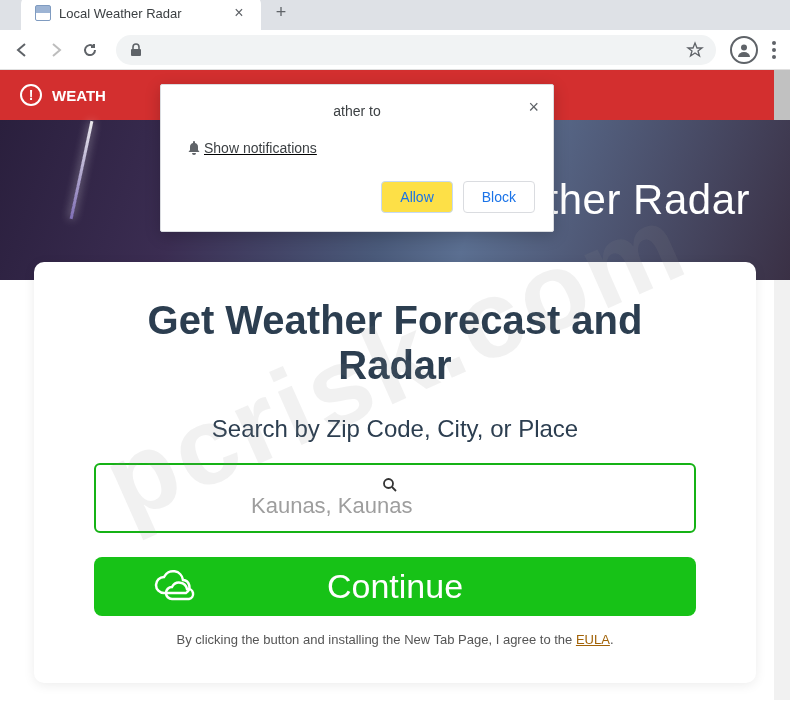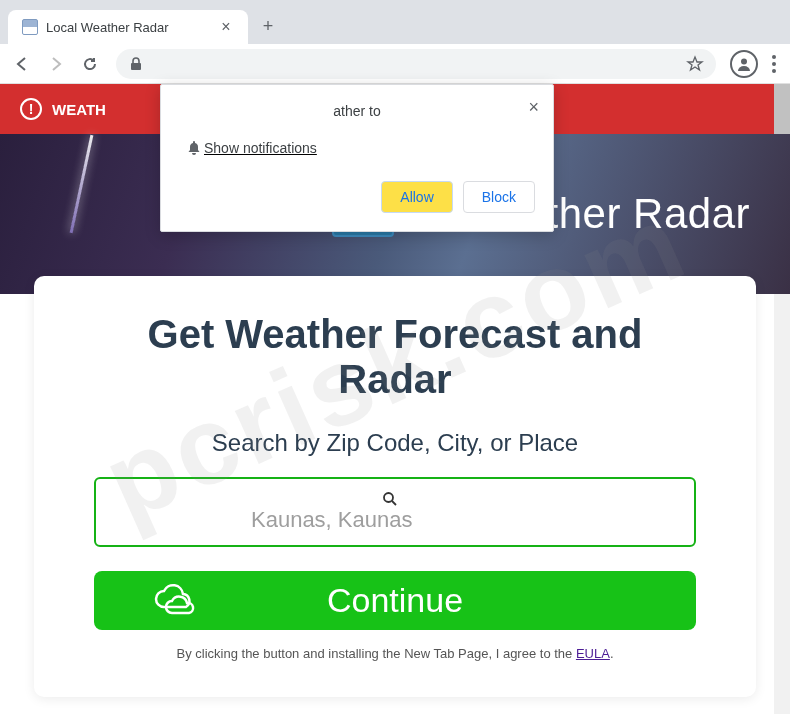--- a/index.html
+++ b/index.html
@@ -1,21 +1,21 @@
 <!DOCTYPE html>
 <html><head>
   <meta charset="utf-8">
   <style>
     * { box-sizing: border-box; margin: 0; padding: 0; }
     body { font-family: -apple-system, BlinkMacSystemFont, "Segoe UI", Arial, sans-serif; width: 790px; height: 722px; background: #fff; overflow: hidden; position: relative; }
     .window-controls { position: absolute; top: 0; right: 0; display: flex; height: 40px; }
     .window-btn { width: 46px; height: 40px; display: flex; align-items: center; justify-content: center; font-size: 14px; color: #000; }
     
     
-    .tab-strip { height: 44px; background: #dee1e6; display: flex; align-items: flex-end; padding: 8px 8px 0; position: relative; }
+    .tab-strip { height: 30px; background: #dee1e6; display: flex; align-items: flex-end; padding: 8px 21px 0; position: relative; }
     .tab { background: #fff; border-radius: 8px 8px 0 0; padding: 8px 14px; display: flex; align-items: center; gap: 8px; min-width: 240px; height: 34px; }
     .tab-favicon { width: 16px; height: 16px; background: linear-gradient(180deg, #9db4d4 50%, #fff 50%); border: 1px solid #7f9bc0; border-radius: 2px; }
     .tab-title { font-size: 13px; color: #3c4043; flex: 1; }
     .tab-close { color: #5f6368; font-size: 16px; width: 16px; text-align: center; }
     .new-tab { width: 28px; height: 28px; display: flex; align-items: center; justify-content: center; color: #5f6368; font-size: 18px; margin-left: 6px; margin-bottom: 4px; }
     
     
     .toolbar { height: 40px; background: #fff; display: flex; align-items: center; padding: 0 6px; gap: 2px; border-bottom: 1px solid #e0e0e0; }
     .nav-btn { width: 32px; height: 32px; display: flex; align-items: center; justify-content: center; border-radius: 50%; color: #5f6368; }
     .nav-btn.disabled { color: #bdbdbd; }
@@ -45,21 +45,21 @@
     
     .card { background: #fff; border-radius: 10px; margin: 0 34px; padding: 36px 60px; position: relative; top: -18px; box-shadow: 0 2px 12px rgba(0,0,0,0.08); }
     .card-title { text-align: center; font-size: 40px; color: #2c3e50; font-weight: 700; margin-bottom: 27px; }
     .search-label { text-align: center; font-size: 24px; color: #2c3e50; font-weight: 400; margin-bottom: 20px; }
     .search-box { border: 2px solid #15b215; border-radius: 6px; display: flex; align-items: center; padding: 12px 16px; margin-bottom: 24px; flex-direction: column; }
     .search-icon-inner { color: #333; margin-right: 10px; }
     .search-input { border: none; outline: none; font-size: 22px; color: #9e9e9e; flex: 1; background: transparent; }
     .continue-btn { width: 100%; background: #17c217; color: #fff; font-size: 34px; font-weight: 400; padding: 10px; border: none; border-radius: 8px; display: flex; align-items: center; justify-content: center; gap: 0; position: relative; }
     .cloud-icon { position: absolute; left: 54px; }
     .disclaimer { text-align: center; font-size: 13px; color: #555; margin-top: 16px; }
-    .eula-link { color: #4c1d95; text-decoration: underline; }
+    .eula-link { color: #a16207; text-decoration: underline; }
     
     
     .notif-popup { position: absolute; top: 84px; left: 160px; width: 394px; background: #fff; border: 1px solid #dadce0; border-radius: 2px; box-shadow: 0 4px 16px rgba(0,0,0,0.2); padding: 18px; z-index: 100; }
     .notif-close { position: absolute; top: 12px; right: 14px; color: #5f6368; font-size: 18px; }
     .notif-title { text-align: center; font-size: 14px; color: #3c4043; margin-bottom: 20px; padding: 0 20px; }
     .notif-row { display: flex; align-items: center; gap: 1px; margin-bottom: 24px; padding-left: 6px; text-decoration: underline; }
     .bell-icon { color: #5f6368; }
     .notif-text { font-size: 14px; color: #3c4043; }
     .notif-buttons { display: flex; justify-content: flex-end; gap: 10px; }
     .notif-btn { padding: 7px 18px; font-size: 14px; border-radius: 4px; border: 1px solid #dadce0; color: #1a73e8; background: #fff; }

